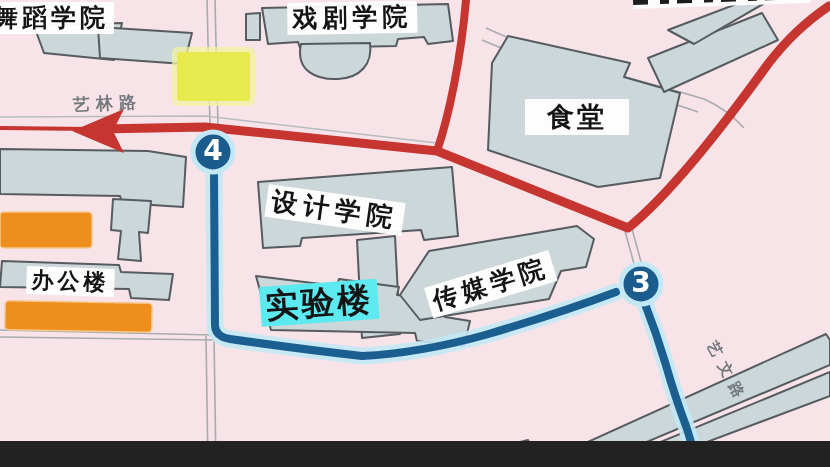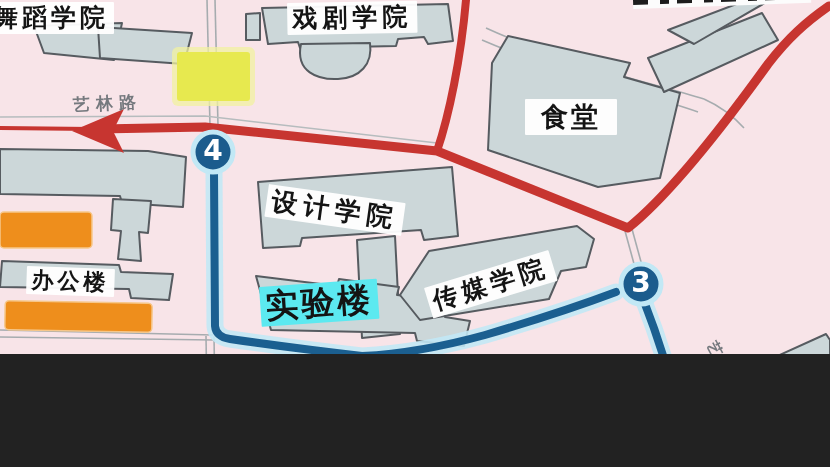--- a/index.html
+++ b/index.html
@@ -1,17 +1,17 @@
 <!DOCTYPE html>
 <html><head>
 <meta charset="utf-8">
 <style>
   html,body{margin:0;padding:0;background:#222;}
   #stage{
-    position:relative;width:830px;height:354px;overflow:hidden;
+    position:relative;width:830px;height:441px;overflow:hidden;
     background:#f8e4e8;
     font-family:"DejaVu Sans",sans-serif;
   }
   #stage svg{position:absolute;left:0;top:0;}
 
   
   .road{stroke:#a6acaf;stroke-width:1.6;fill:none;}
   .road-faint{stroke:#b6bcbe;stroke-width:1.4;fill:none;}
   .bld{fill:#ccd7d9;stroke:#565b60;stroke-width:2;stroke-linejoin:round;}
   .orange{fill:#ee8e1c;stroke:#f6c78a;stroke-width:1.5;}
@@ -27,21 +27,21 @@
   
   .lbl{
     position:absolute;white-space:nowrap;
     background:rgba(255,255,255,.95);
     color:#141414;font-weight:bold;line-height:1.1;
     padding:2px 5px;border-radius:1px;
     transform-origin:left top;
   }
   .lbl-dance{left:-12px;top:2px;font-size:25px;letter-spacing:4px;}
   .lbl-drama{left:287px;top:3px;font-size:25px;letter-spacing:5px;transform:rotate(-1deg);}
-  .lbl-canteen{left:525px;top:99px;font-size:27px;letter-spacing:3px;padding:3px 16px;}
+  .lbl-canteen{left:525px;top:99px;font-size:27px;letter-spacing:3px;padding:3px 22px;}
   .lbl-design{left:269px;top:184px;font-size:26px;letter-spacing:6px;transform:rotate(8deg);}
   .lbl-media{left:424px;top:288px;font-size:25px;letter-spacing:5px;transform:rotate(-17deg);}
   .lbl-lab{left:259px;top:287px;font-size:33px;letter-spacing:3px;background:#5ce9f0;padding:2px 5px;transform:rotate(-4deg);}
   .lbl-office{left:27px;top:266px;font-size:22px;letter-spacing:4px;transform:rotate(2deg);}
   .roadlbl{
     position:absolute;white-space:nowrap;background:none;
     color:#75797e;font-weight:bold;
   }
   .lbl-yilin{left:73px;top:92px;font-size:17px;letter-spacing:6px;transform:rotate(-3deg);}
   .lbl-yiwen{left:727px;top:373px;font-size:15px;letter-spacing:8px;

